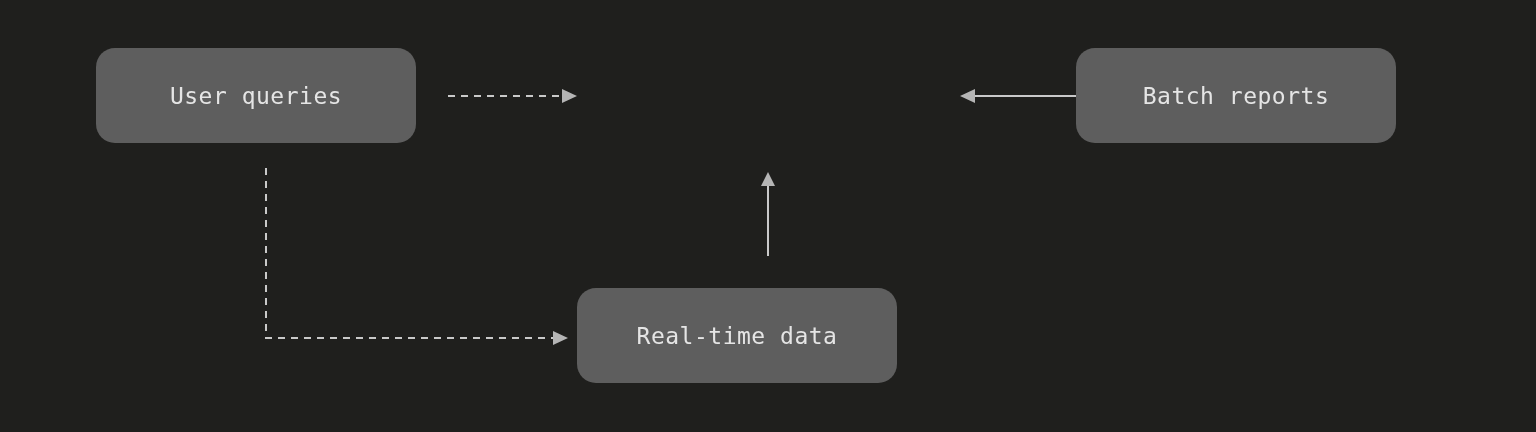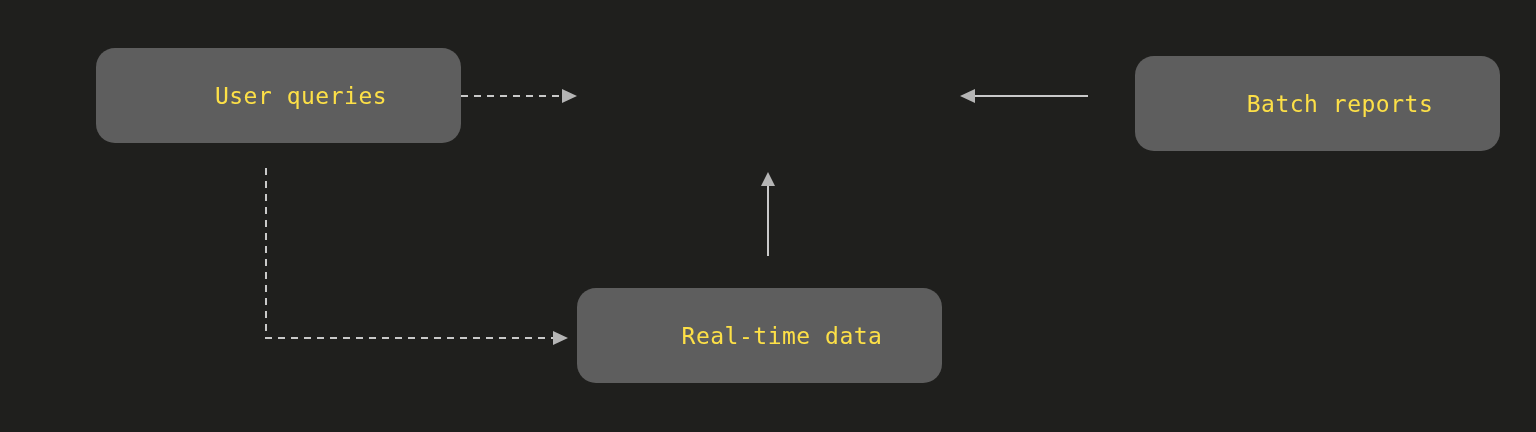--- a/index.html
+++ b/index.html
@@ -24,29 +24,28 @@
   }
   .node {
     position: absolute;
     width: 320px;
     height: 95px;
     background: #5e5e5e;
     border-radius: 19px;
     display: flex;
     align-items: center;
     justify-content: center;
-    color: #fde047;
+    color: #e5e5e5;
     font-size: 23px;
     letter-spacing: 0.5px;
     white-space: nowrap;
-    padding-left: 45px;
   }
   .node-user-queries   { left: 96px;   top: 48px;  }
   .node-data-marts     { left: 608px;  top: 48px;  }
-  .node-batch-reports  { left: 1135px; top: 48px; margin-top: 8px;  }
+  .node-batch-reports  { left: 1076px; top: 48px;  }
   .node-real-time-data { left: 577px;  top: 288px; }
 </style>
 </head>
 <body>
 
 <div class="canvas">
 
   <svg class="edges-layer" width="1536" height="432" viewBox="0 0 1536 432" xmlns="http://www.w3.org/2000/svg">
 
     <g>

